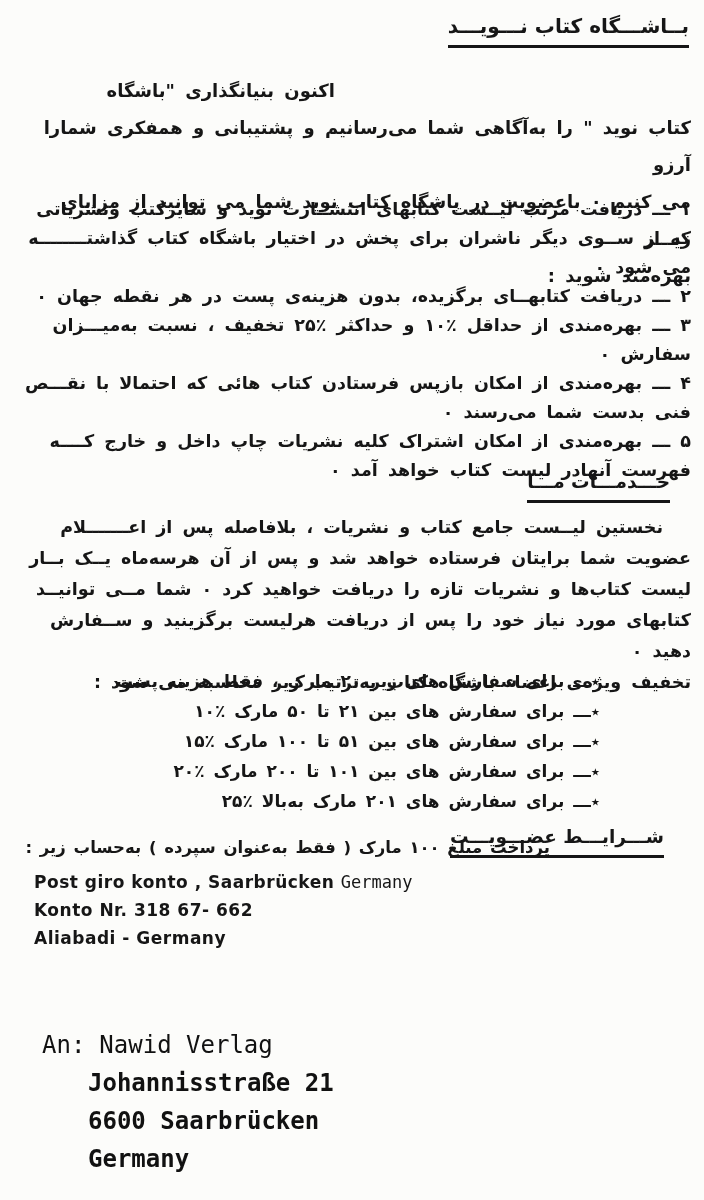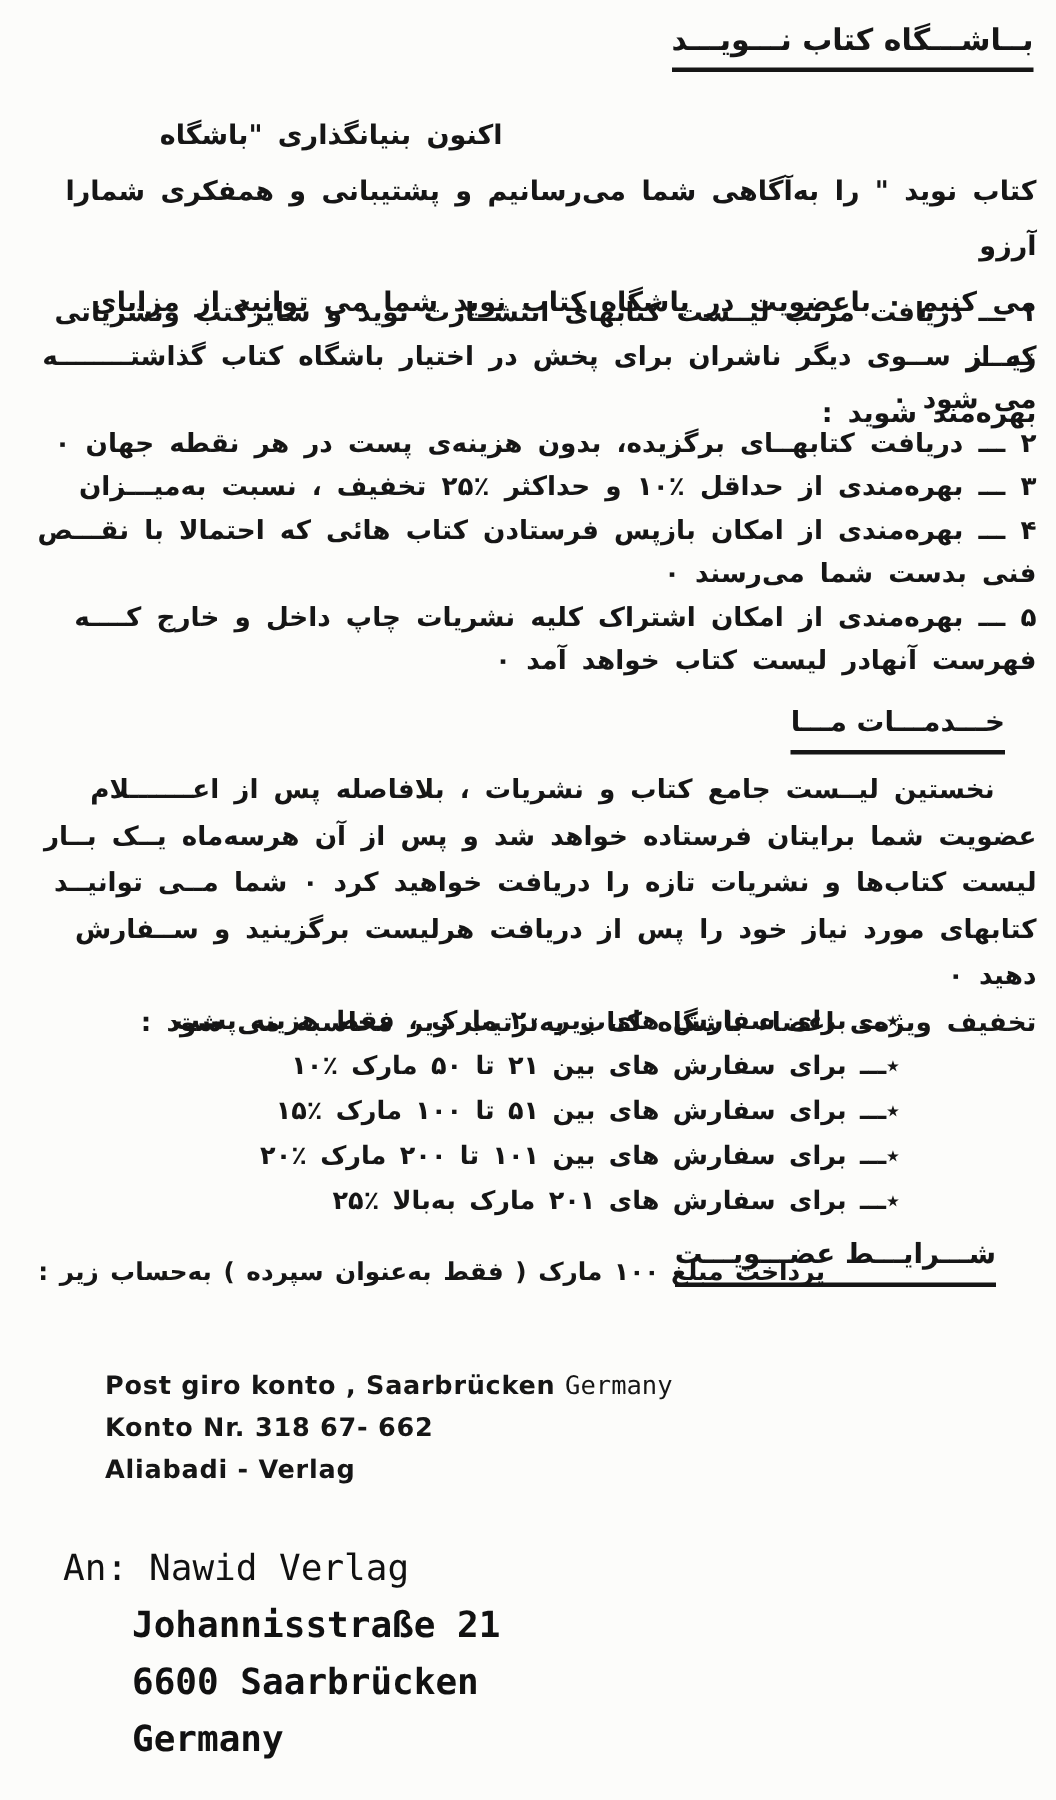--- a/index.html
+++ b/index.html
@@ -40,24 +40,24 @@
     border-bottom: 3px solid #161616;
   }
   #services-header   { right: 30px; top: 471px; }
   #membership-header { right: 36px; top: 826px; }
 
   
   #payment { left: 10px; right: 150px; top: 838px; font-size: 16.5px; word-spacing: 2px; }
 
   
   #bank {
-    left: 34px; top: 910px;
+    left: 34px; top: 868px;
     font-size: 17px; font-weight: bold;
     letter-spacing: 0.5px; line-height: 28px;
-    direction: ltr; text-align: left; margin-left: 36px;
+    direction: ltr; text-align: left;
   }
   .mono-light {
     font-family: "DejaVu Sans Mono", monospace;
     font-weight: normal;
     letter-spacing: 0;
   }
 
   
   #recipient {
     left: 42px; top: 1026px;
@@ -84,20 +84,21 @@
     <div>می کنیم ۰ باعضویت در باشگاه کتاب نوید شما می توانید از مزایای زیـــر</div>
     <div>بهره‌مند شوید :</div>
   </div>
 
   <div class="abs fa" id="benefits">
     <div>۱ ـــ دریافت مرتب لیــست کتابهای انتشــارت  نوید و سایرکتب ونشریاتی</div>
     <div>که از ســوی دیگر ناشران برای پخش در اختیار باشگاه کتاب گذاشتــــــــه</div>
     <div>می شود ۰</div>
     <div>۲ ـــ دریافت کتابهــای برگزیده، بدون هزینه‌ی پست در هر نقطه جهان ۰</div>
     <div>۳ ـــ بهره‌مندی از حداقل ٪۱۰ و حداکثر ٪۲۵ تخفیف ، نسبت به‌میـــزان</div>
+    <div>سفارش ۰</div>
     <div>۴ ـــ بهره‌مندی از امکان بازپس فرستادن کتاب هائی که احتمالا با نقـــص</div>
     <div>فنی بدست شما می‌رسند ۰</div>
     <div>۵ ـــ بهره‌مندی از امکان اشتراک کلیه نشریات چاپ داخل و خارج کــــه</div>
     <div>فهرست آنهادر لیست کتاب خواهد آمد ۰</div>
   </div>
 
   <div class="abs fa section-header" id="services-header">
     <span class="underlined">خـــدمـــات مـــا</span>
   </div>
 
@@ -122,21 +123,21 @@
   </div>
 
   <div class="abs fa" id="payment">پرداخت مبلغ ۱۰۰ مارک ( فقط به‌عنوان سپرده ) به‌حساب زیر :</div>
 
   <div class="abs" id="bank">
     <div>
       <span>Post giro konto , Saarbrücken</span>
       <span class="mono-light">Germany</span>
     </div>
     <div>Konto Nr. 318 67- 662</div>
-    <div>Aliabadi - Verlag</div>
+    <div>Aliabadi - Germany</div>
   </div>
 
   <div class="abs" id="recipient">
     <div class="an-row">
       <span class="an-label">An:</span><span>Nawid Verlag</span>
     </div>
     <div class="addr-line">Johannisstraße 21</div>
     <div class="addr-line">6600 Saarbrücken</div>
     <div class="addr-line">Germany</div>
   </div>

